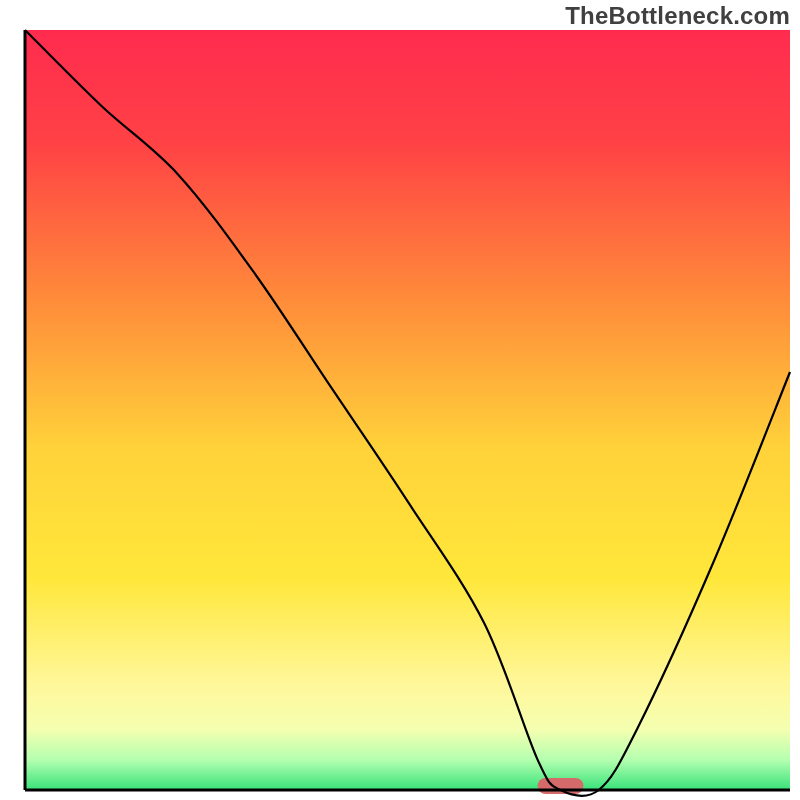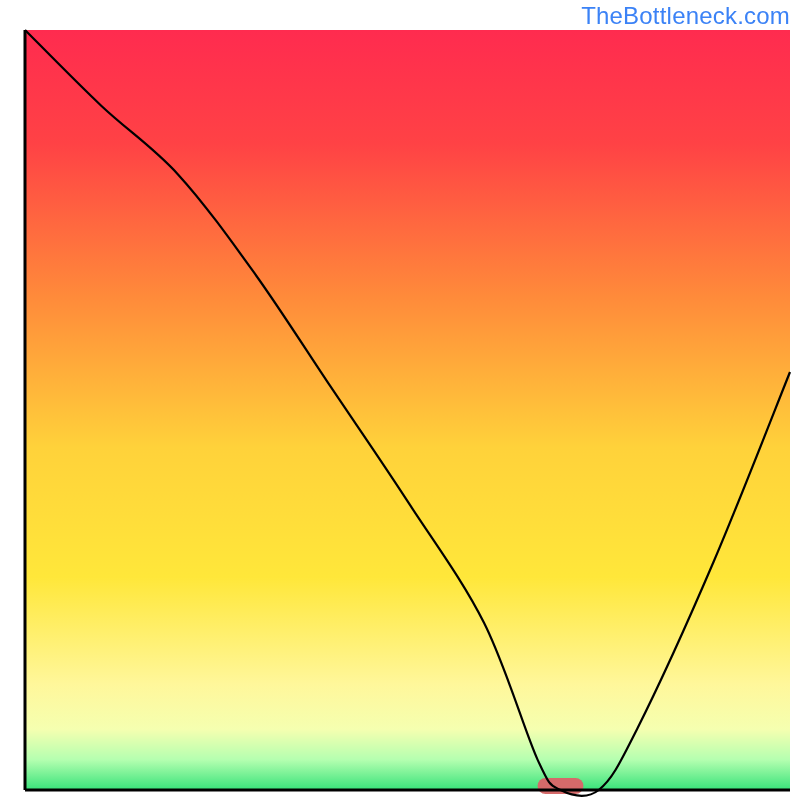--- a/index.html
+++ b/index.html
@@ -13,22 +13,22 @@
   .container {
     position: relative;
     width: 800px;
     height: 800px;
   }
   .watermark {
     position: absolute;
     top: 2px;
     right: 10px;
     font-size: 24px;
-    color: #3b82f6;
-    font-weight: 400;
+    color: #404040;
+    font-weight: 700;
     z-index: 10;
     letter-spacing: 0.2px;
   }
   svg.chart {
     position: absolute;
     left: 0;
     top: 0;
     width: 800px;
     height: 800px;
   }

